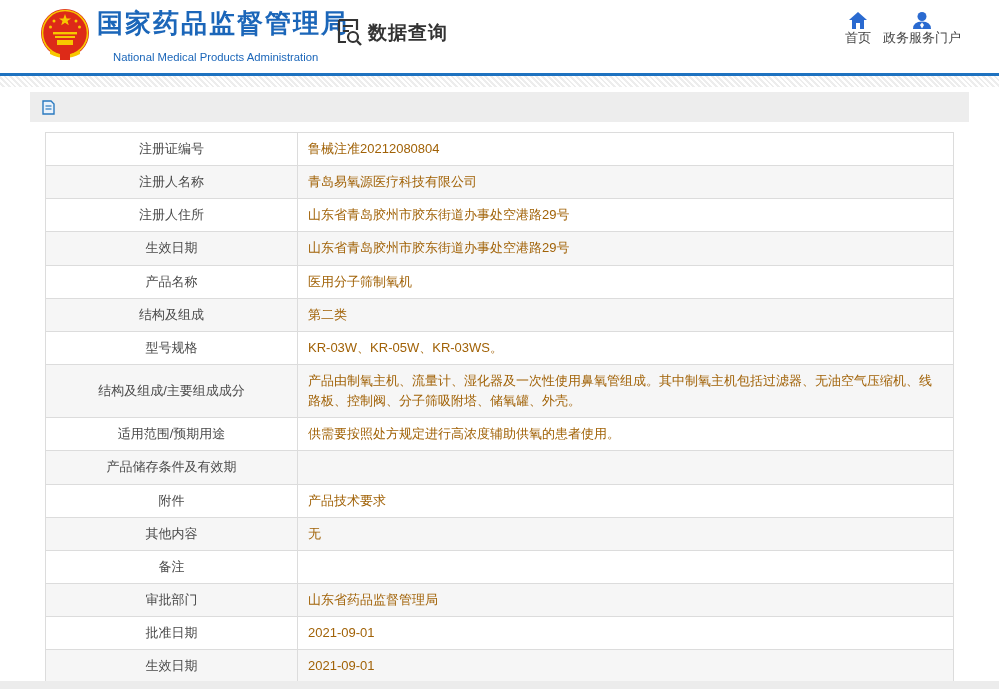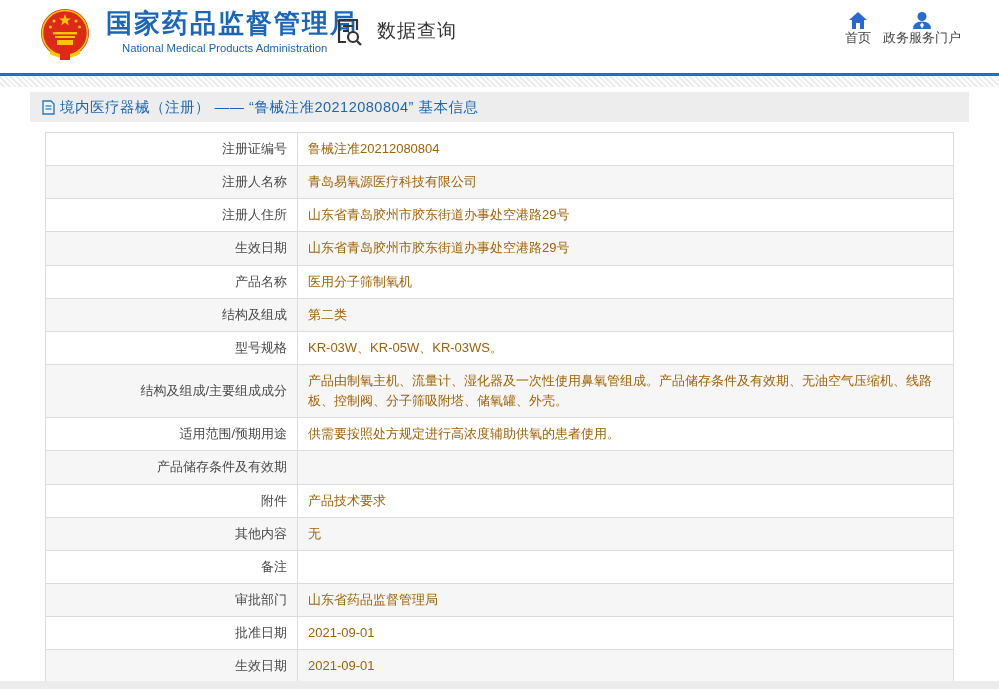--- a/index.html
+++ b/index.html
@@ -8,28 +8,28 @@
     font-family: "Liberation Sans", "DejaVu Sans", sans-serif;
     background: #ffffff;
     position: relative;
     overflow: hidden;
     color: #4a4a4a;
   }
 
   
   .header { position: relative; height: 73px; background: #fff; }
   .emblem { position: absolute; left: 40px; top: 8px; width: 50px; height: 54px; }
-  .org-block { position: absolute; left: 106px; top: 9px; }
+  .org-block { position: absolute; left: 97px; top: 9px; }
   .org-cn {
     font-size: 26px; font-weight: bold; color: #1b66b9;
     letter-spacing: 2px; line-height: 1.15;
   }
-  .org-en { font-size: 11.3px; color: #1b66b9; margin-top: 3px; padding-left: 16px; }
-
-  .query-block { position: absolute; left: 336px; top: 18px; display: flex; align-items: flex-start; gap: 15px; }
+  .org-en { font-size: 11.3px; color: #1b66b9; margin-top: 12px; padding-left: 16px; }
+
+  .query-block { position: absolute; left: 336px; top: 18px; display: flex; align-items: flex-end; gap: 6px; font-weight: bold; }
   .query-icon { width: 26px; height: 28px; }
   .query-label { font-size: 19px; color: #333; letter-spacing: 1px; }
 
   .nav-item { position: absolute; top: 12px; display: flex; flex-direction: column; align-items: center; cursor: pointer; }
   .nav-home { right: 128px; }
   .nav-portal { right: 38px; }
   .nav-item .nav-icon { width: 18px; height: 17px; }
   .nav-item .nav-label { font-size: 13px; color: #444; white-space: nowrap; }
 
   
@@ -65,21 +65,21 @@
   .info-table td {
     border: 1px solid #dcdcdc;
     font-size: 13px;
     padding: 6px 10px;
     line-height: 1.55;
     vertical-align: middle;
     color: #a16207;
   }
   .info-table td.col-label {
     width: 252px;
-    text-align: right;
+    text-align: center;
     color: #4a4a4a;
   }
 
   
   .footer-strip {
     position: absolute; left: 0; bottom: 0;
     width: 100%; height: 8px; background: #ececec;
   }
 </style>
 </head>
@@ -137,21 +137,20 @@
 <div class="blue-line"></div>
 <div class="hatch-strip"></div>
 
 <div class="panel">
   <div class="title-bar">
     <svg class="title-doc-icon" viewBox="0 0 13 15">
       <path d="M1 1 H9 L12 4 V14 H1 Z" fill="#eaf2fb" stroke="#2a7ac0" stroke-width="1.4"></path>
       <line x1="3.5" y1="6" x2="9.5" y2="6" stroke="#2a7ac0" stroke-width="1.2"></line>
       <line x1="3.5" y1="9" x2="9.5" y2="9" stroke="#2a7ac0" stroke-width="1.2"></line>
     </svg>
-    <span class="title-text">境内医疗器械（注册） —— “鲁械注准20212080804” 基本信息</span>
   </div>
 
   <table class="info-table">
     <tbody id="table-body">
         <tr>
           <td class="col-label">注册证编号</td>
           <td class="col-value">鲁械注准20212080804</td>
         </tr>
         <tr>
           <td class="col-label">注册人名称</td>
@@ -172,21 +171,21 @@
         <tr>
           <td class="col-label">结构及组成</td>
           <td class="col-value">第二类</td>
         </tr>
         <tr>
           <td class="col-label">型号规格</td>
           <td class="col-value">KR-03W、KR-05W、KR-03WS。</td>
         </tr>
         <tr>
           <td class="col-label">结构及组成/主要组成成分</td>
-          <td class="col-value">产品由制氧主机、流量计、湿化器及一次性使用鼻氧管组成。产品储存条件及有效期、无油空气压缩机、线路板、控制阀、分子筛吸附塔、储氧罐、外壳。</td>
+          <td class="col-value">产品由制氧主机、流量计、湿化器及一次性使用鼻氧管组成。其中制氧主机包括过滤器、无油空气压缩机、线路板、控制阀、分子筛吸附塔、储氧罐、外壳。</td>
         </tr>
         <tr>
           <td class="col-label">适用范围/预期用途</td>
           <td class="col-value">供需要按照处方规定进行高浓度辅助供氧的患者使用。</td>
         </tr>
         <tr>
           <td class="col-label">产品储存条件及有效期</td>
           <td class="col-value"></td>
         </tr>
         <tr>

